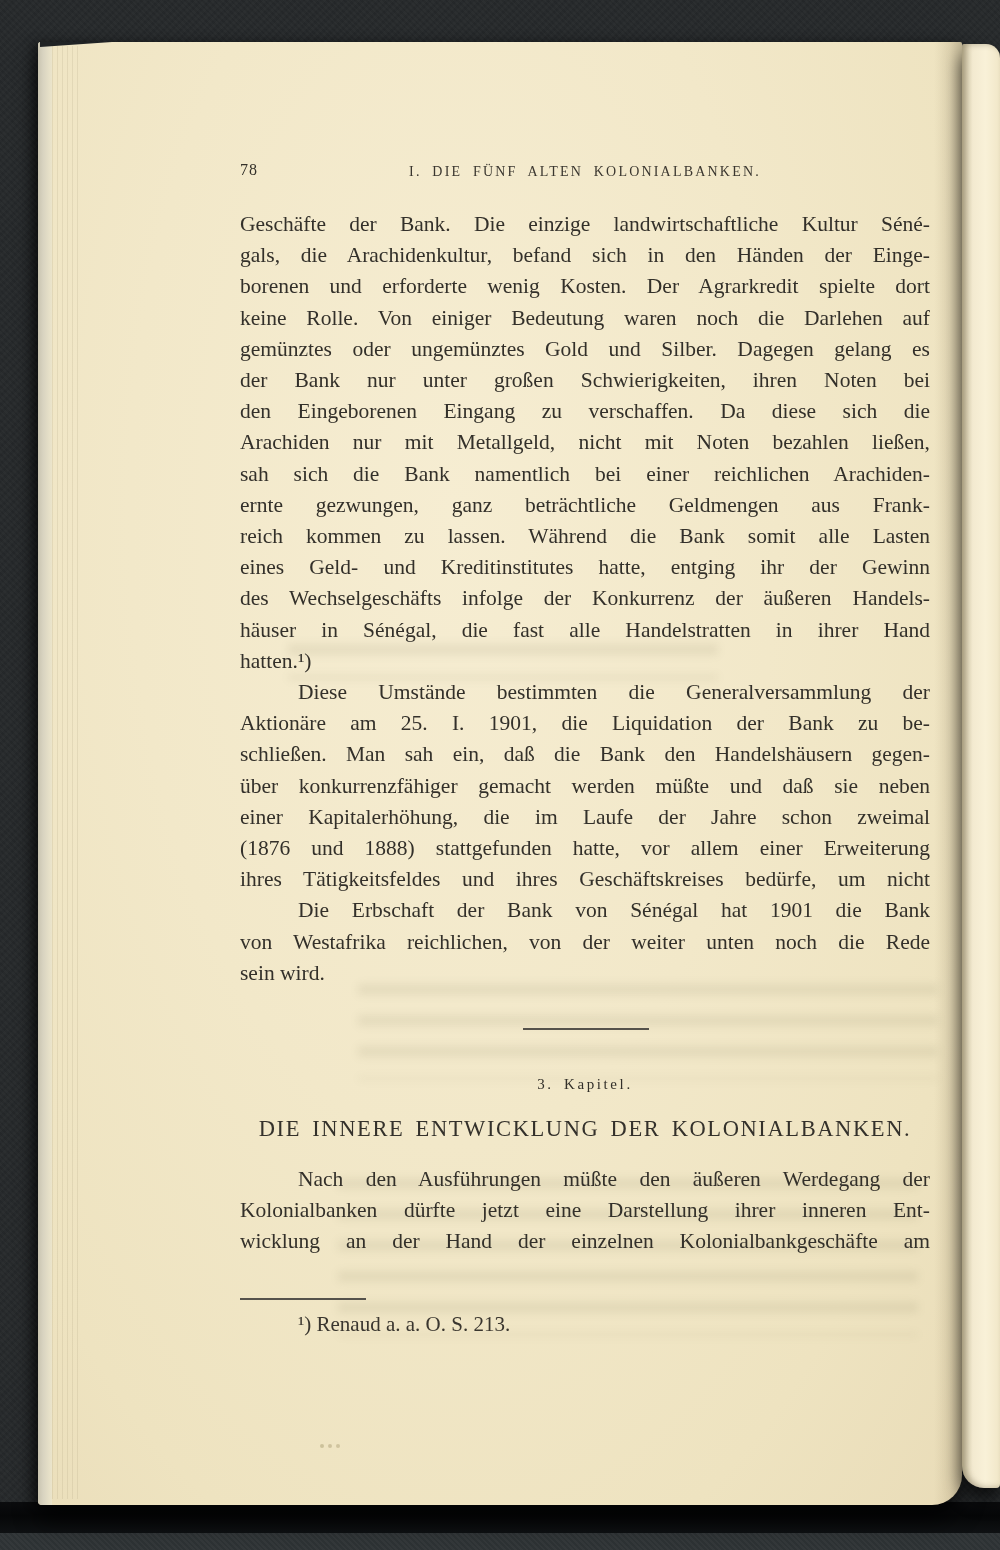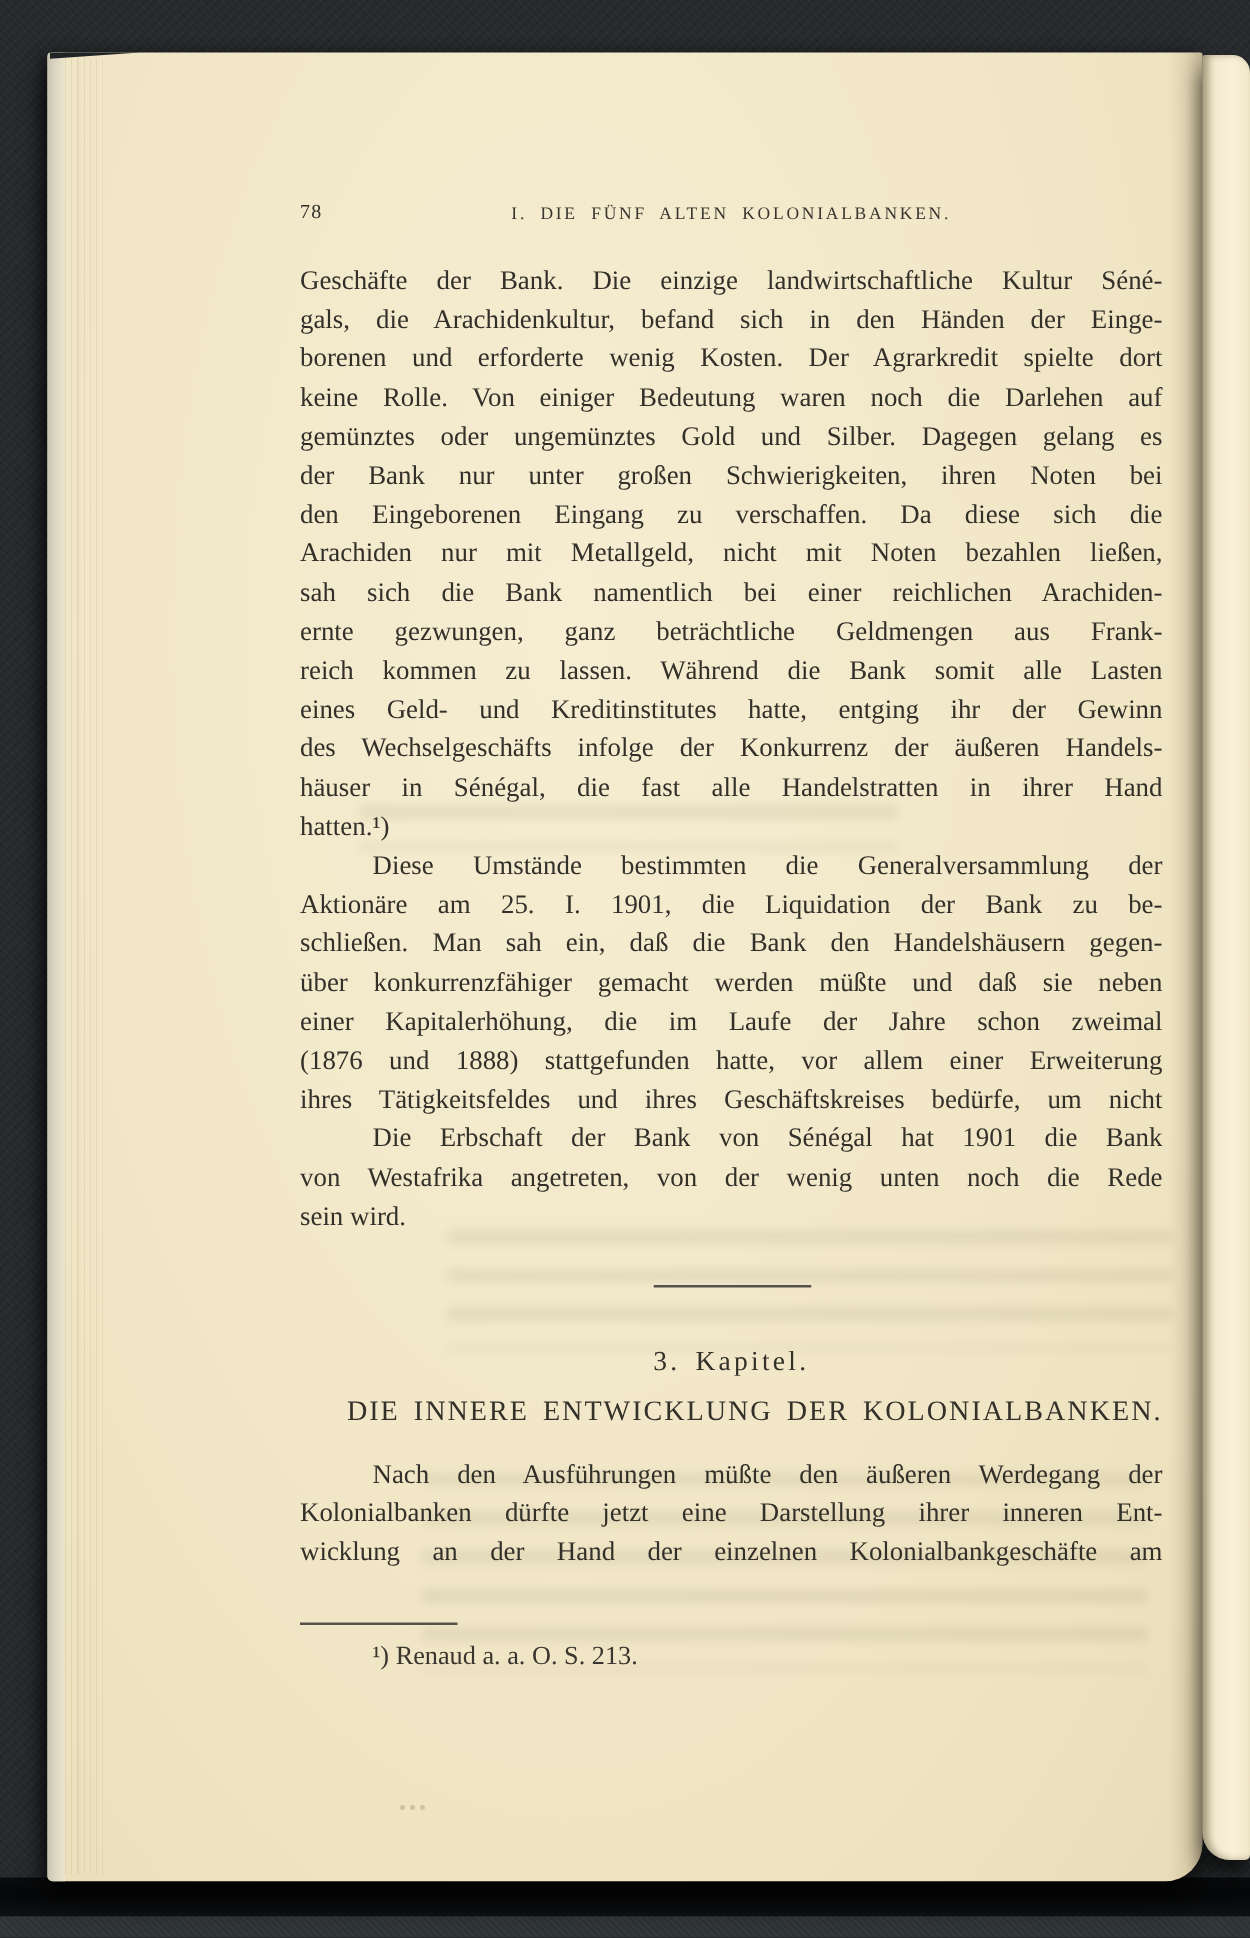--- a/index.html
+++ b/index.html
@@ -77,25 +77,25 @@
     white-space: normal; color: #33302a;
   }
   .tline.last { text-align-last: left; }
   .tline.indent { text-indent: 58px; }
   .divider {
     position: absolute; left: 485px; top: 986px; width: 126px; height: 2px;
     background: #55524b;
   }
   .kicker {
     position: absolute; left: 202px; top: 1034px; width: 690px;
-    text-align: center; font-size: 22px; letter-spacing: 2.6px; word-spacing: 4px;
+    text-align: center; font-size: 15px; letter-spacing: 2.6px; word-spacing: 4px;
   }
   .chapter-title {
     position: absolute; left: 202px; top: 1074px; width: 690px;
-    text-align: right; font-size: 22.5px; letter-spacing: 1.6px; word-spacing: 4px;
+    text-align: center; font-size: 22.5px; letter-spacing: 1.6px; word-spacing: 4px;
     color: #34312b;
   }
   .fn-rule {
     position: absolute; left: 202px; top: 1256px; width: 126px; height: 2px;
     background: #55524b;
   }
   .footnote {
     position: absolute; left: 202px; top: 1268px; width: 690px;
     font-size: 21px; line-height: 28px; text-indent: 58px; color: #3a362f;
   }
@@ -161,21 +161,21 @@
             <div class="tline indent">Diese Umstände bestimmten die Generalversammlung der</div>
             <div class="tline">Aktionäre am 25. I. 1901, die Liquidation der Bank zu be-</div>
             <div class="tline">schließen.  Man sah ein, daß die Bank den Handelshäusern gegen-</div>
             <div class="tline">über konkurrenzfähiger gemacht werden müßte und daß sie neben</div>
             <div class="tline">einer Kapitalerhöhung, die im Laufe der Jahre schon zweimal</div>
             <div class="tline">(1876 und 1888) stattgefunden hatte, vor allem einer Erweiterung</div>
             <div class="tline">ihres Tätigkeitsfeldes und ihres Geschäftskreises bedürfe, um nicht</div>
           </div>
         <div class="para">
             <div class="tline indent">Die Erbschaft der Bank von Sénégal hat 1901 die Bank</div>
-            <div class="tline">von Westafrika angetreten, von der wenig unten noch die Rede</div>
+            <div class="tline">von Westafrika reichlichen, von der weiter unten noch die Rede</div>
             <div class="tline last">sein wird.</div>
           </div>
       </div>
 
       <div class="divider"></div>
 
       <div class="kicker">3. Kapitel.</div>
       <div class="chapter-title">DIE INNERE ENTWICKLUNG DER KOLONIALBANKEN.</div>
 
       <div class="para4">

